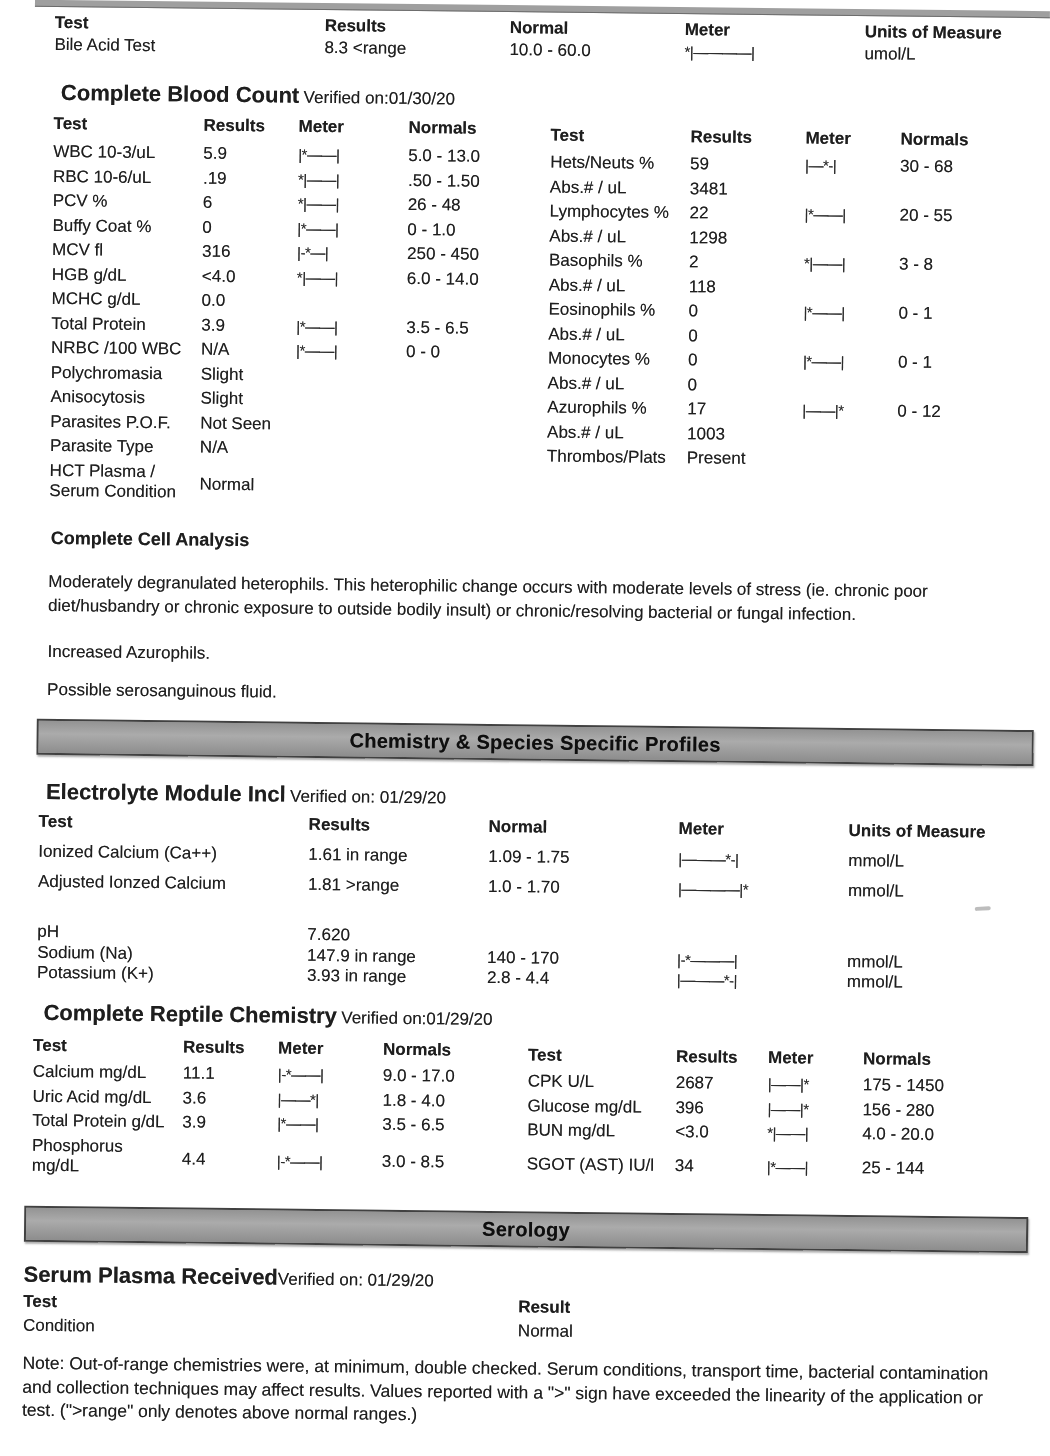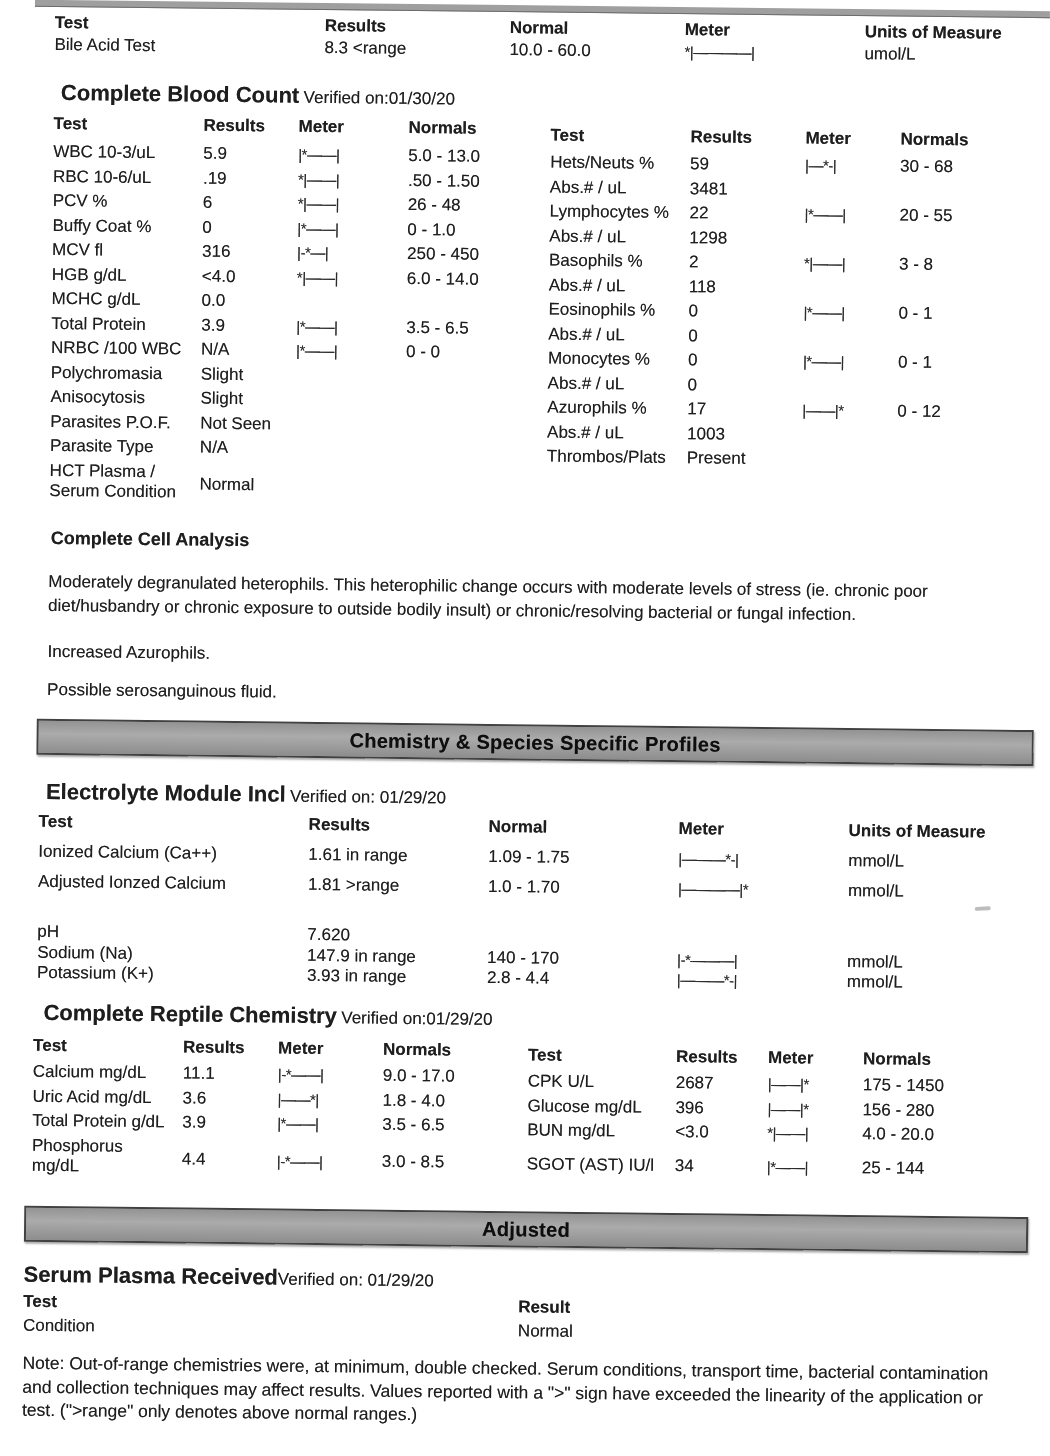--- a/index.html
+++ b/index.html
@@ -370,21 +370,21 @@
       </div>
     <div class="row t-repr r" style="margin-top:9px;">
         <span class="cell">SGOT (AST) IU/l</span>
         <span class="cell">34</span>
         <span class="meter">|*——|</span>
         <span class="cell">25 - 144</span>
       </div>
   </div>
 
   <div class="abs banner" style="left:38px;top:1206px;width:1000px;">
-    <span>Adjusted</span>
+    <span>Serology</span>
   </div>
 
   <div class="abs" style="left:38px;top:1262px;">
     <span class="sec-title">Serum Plasma Received</span><span class="verified">Verified on: 01/29/20</span>
   </div>
   <div class="abs" style="left:38px;top:1292px;width:700px;">
     <div class="row t-serum" style="height:24px;">
       <span class="hdr">Test</span>
       <span class="hdr">Result</span>
     </div>

